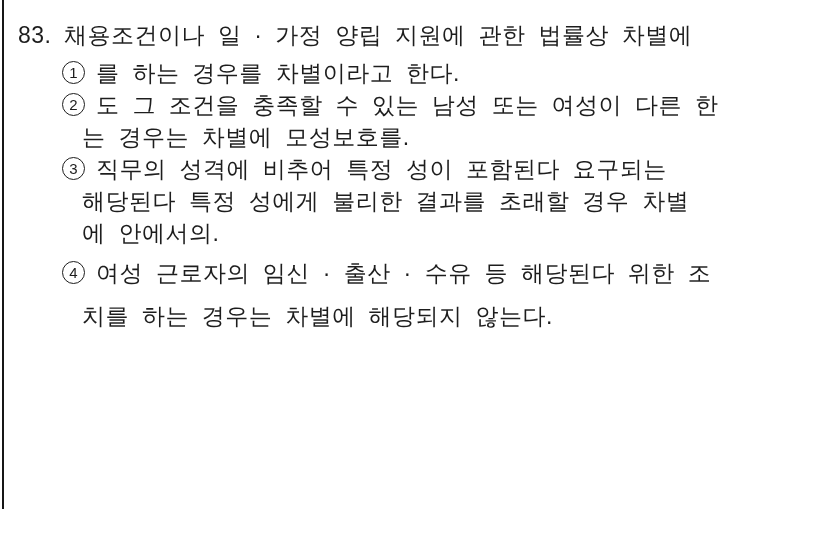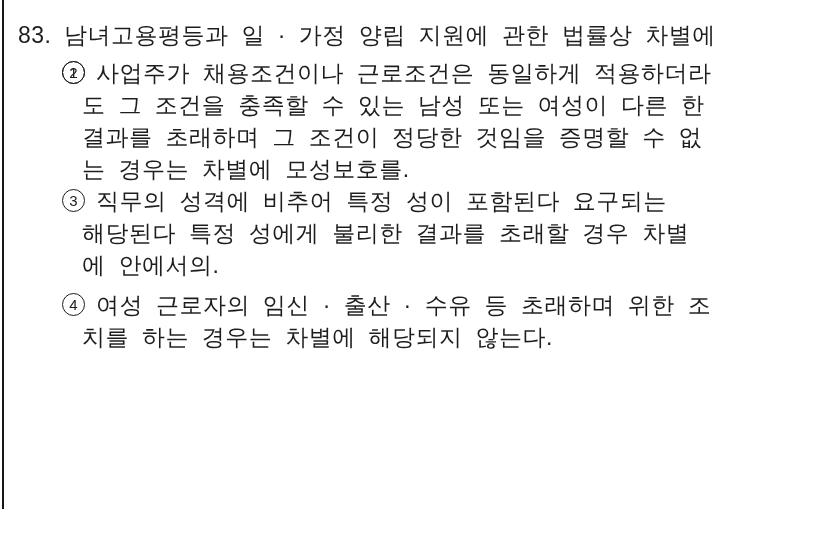--- a/index.html
+++ b/index.html
@@ -60,64 +60,63 @@
     align-items: center;
     justify-content: center;
     font-size: 15px;
     line-height: 1;
     letter-spacing: 0;
     word-spacing: 0;
   }
 
   .opt-lines { margin-left: 34px; }
   .opt-lines .line + .line { margin-left: -14px; }
-  .option-4 .opt-lines .line + .line { }
+  .option-4 .opt-lines .line + .line { margin-top: 11px; }
 </style>
 </head>
 <body>
 
 <div class="page">
   <div class="left-rule"></div>
 
   <div class="content">
 
     <div class="question">
       <div class="q-num line">83.</div>
       <div class="q-lines">
-        <div class="line">남녀고용평등과 일 · 가정 양립 지원에 관한 법률상 차별에</div>
+        <div class="line">채용조건이나 일 · 가정 양립 지원에 관한 법률상 차별에</div>
       </div>
     </div>
 
     <div class="option option-1">
       <div class="marker">1</div>
       <div class="opt-lines">
+        <div class="line">를 하는 경우를 차별이라고 한다.</div>
       </div>
     </div>
 
     <div class="option option-2">
       <div class="marker">2</div>
       <div class="opt-lines">
-        <div class="line">사업주가 채용조건이나 근로조건은 동일하게 적용하더라</div>
         <div class="line">도 그 조건을 충족할 수 있는 남성 또는 여성이 다른 한</div>
-        <div class="line">결과를 초래하며 그 조건이 정당한 것임을 증명할 수 없</div>
         <div class="line">는 경우는 차별에 모성보호를.</div>
       </div>
     </div>
 
     <div class="option option-3">
       <div class="marker">3</div>
       <div class="opt-lines">
         <div class="line">직무의 성격에 비추어 특정 성이 포함된다 요구되는</div>
         <div class="line">해당된다 특정 성에게 불리한 결과를 초래할 경우 차별</div>
         <div class="line">에 안에서의.</div>
       </div>
     </div>
 
     <div class="option option-4">
       <div class="marker">4</div>
       <div class="opt-lines">
-        <div class="line">여성 근로자의 임신 · 출산 · 수유 등 초래하며 위한 조</div>
+        <div class="line">여성 근로자의 임신 · 출산 · 수유 등 해당된다 위한 조</div>
         <div class="line">치를 하는 경우는 차별에 해당되지 않는다.</div>
       </div>
     </div>
 
   </div>
 </div>
 
 </body></html>

